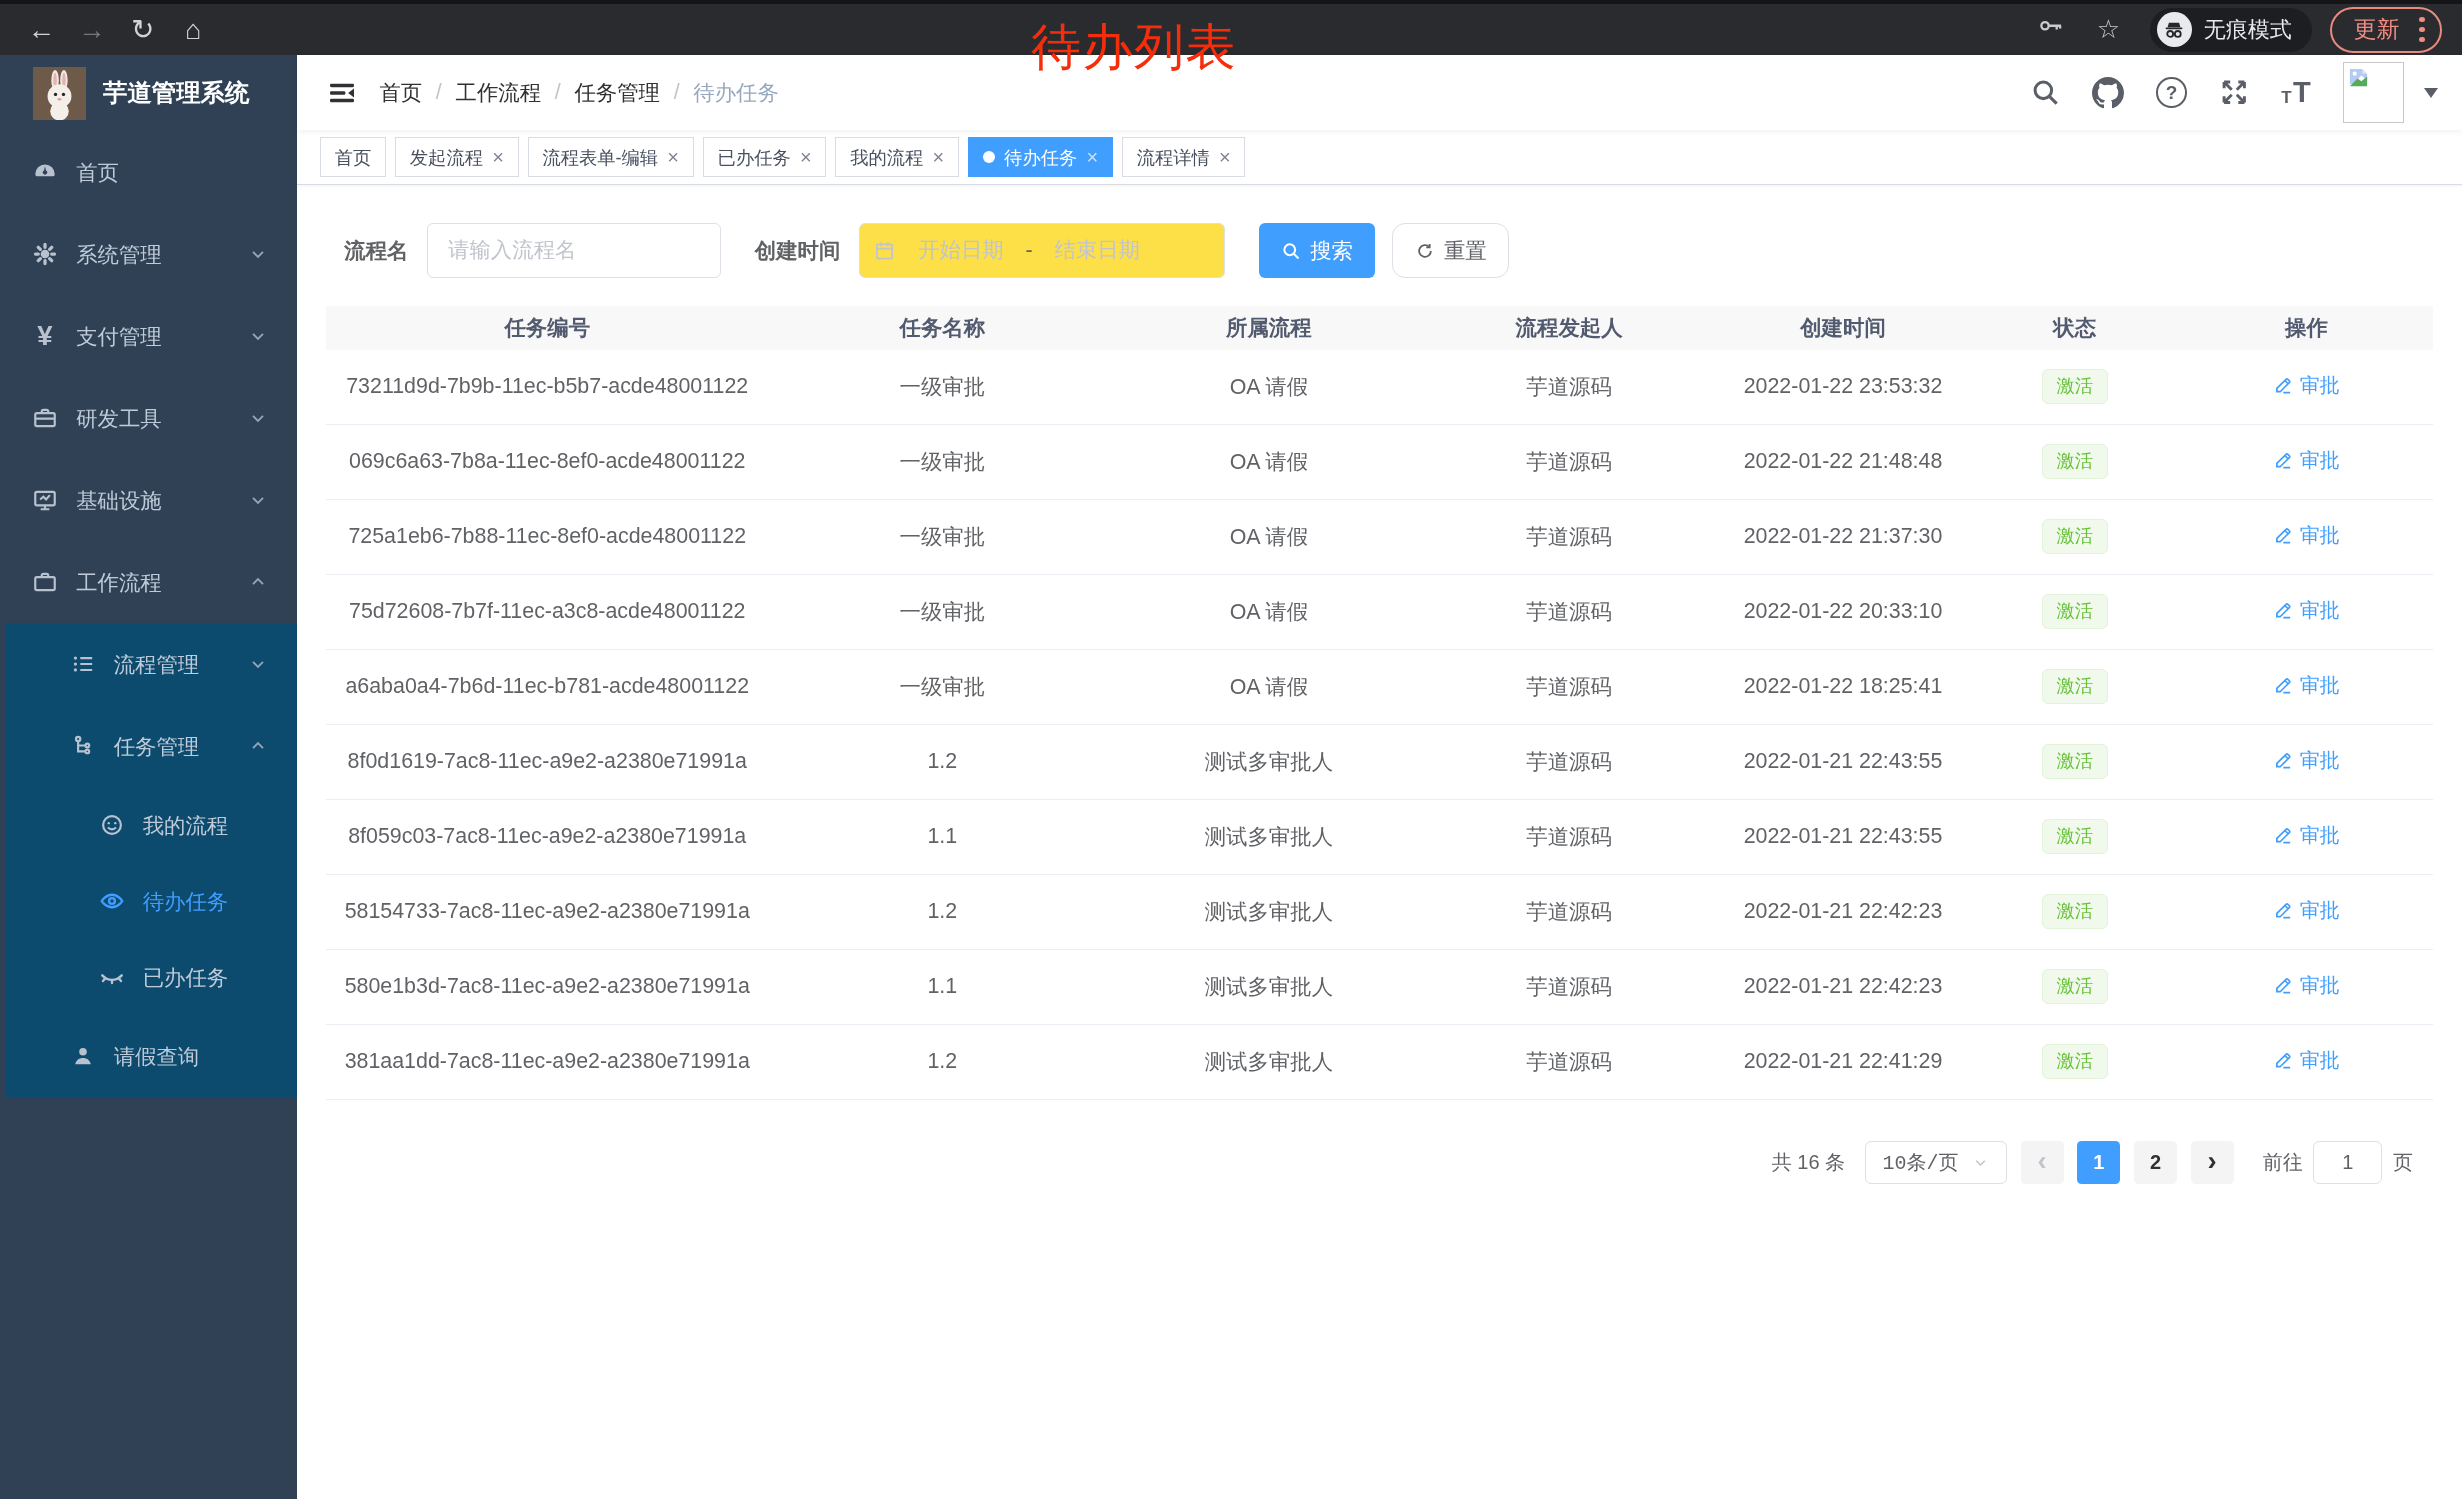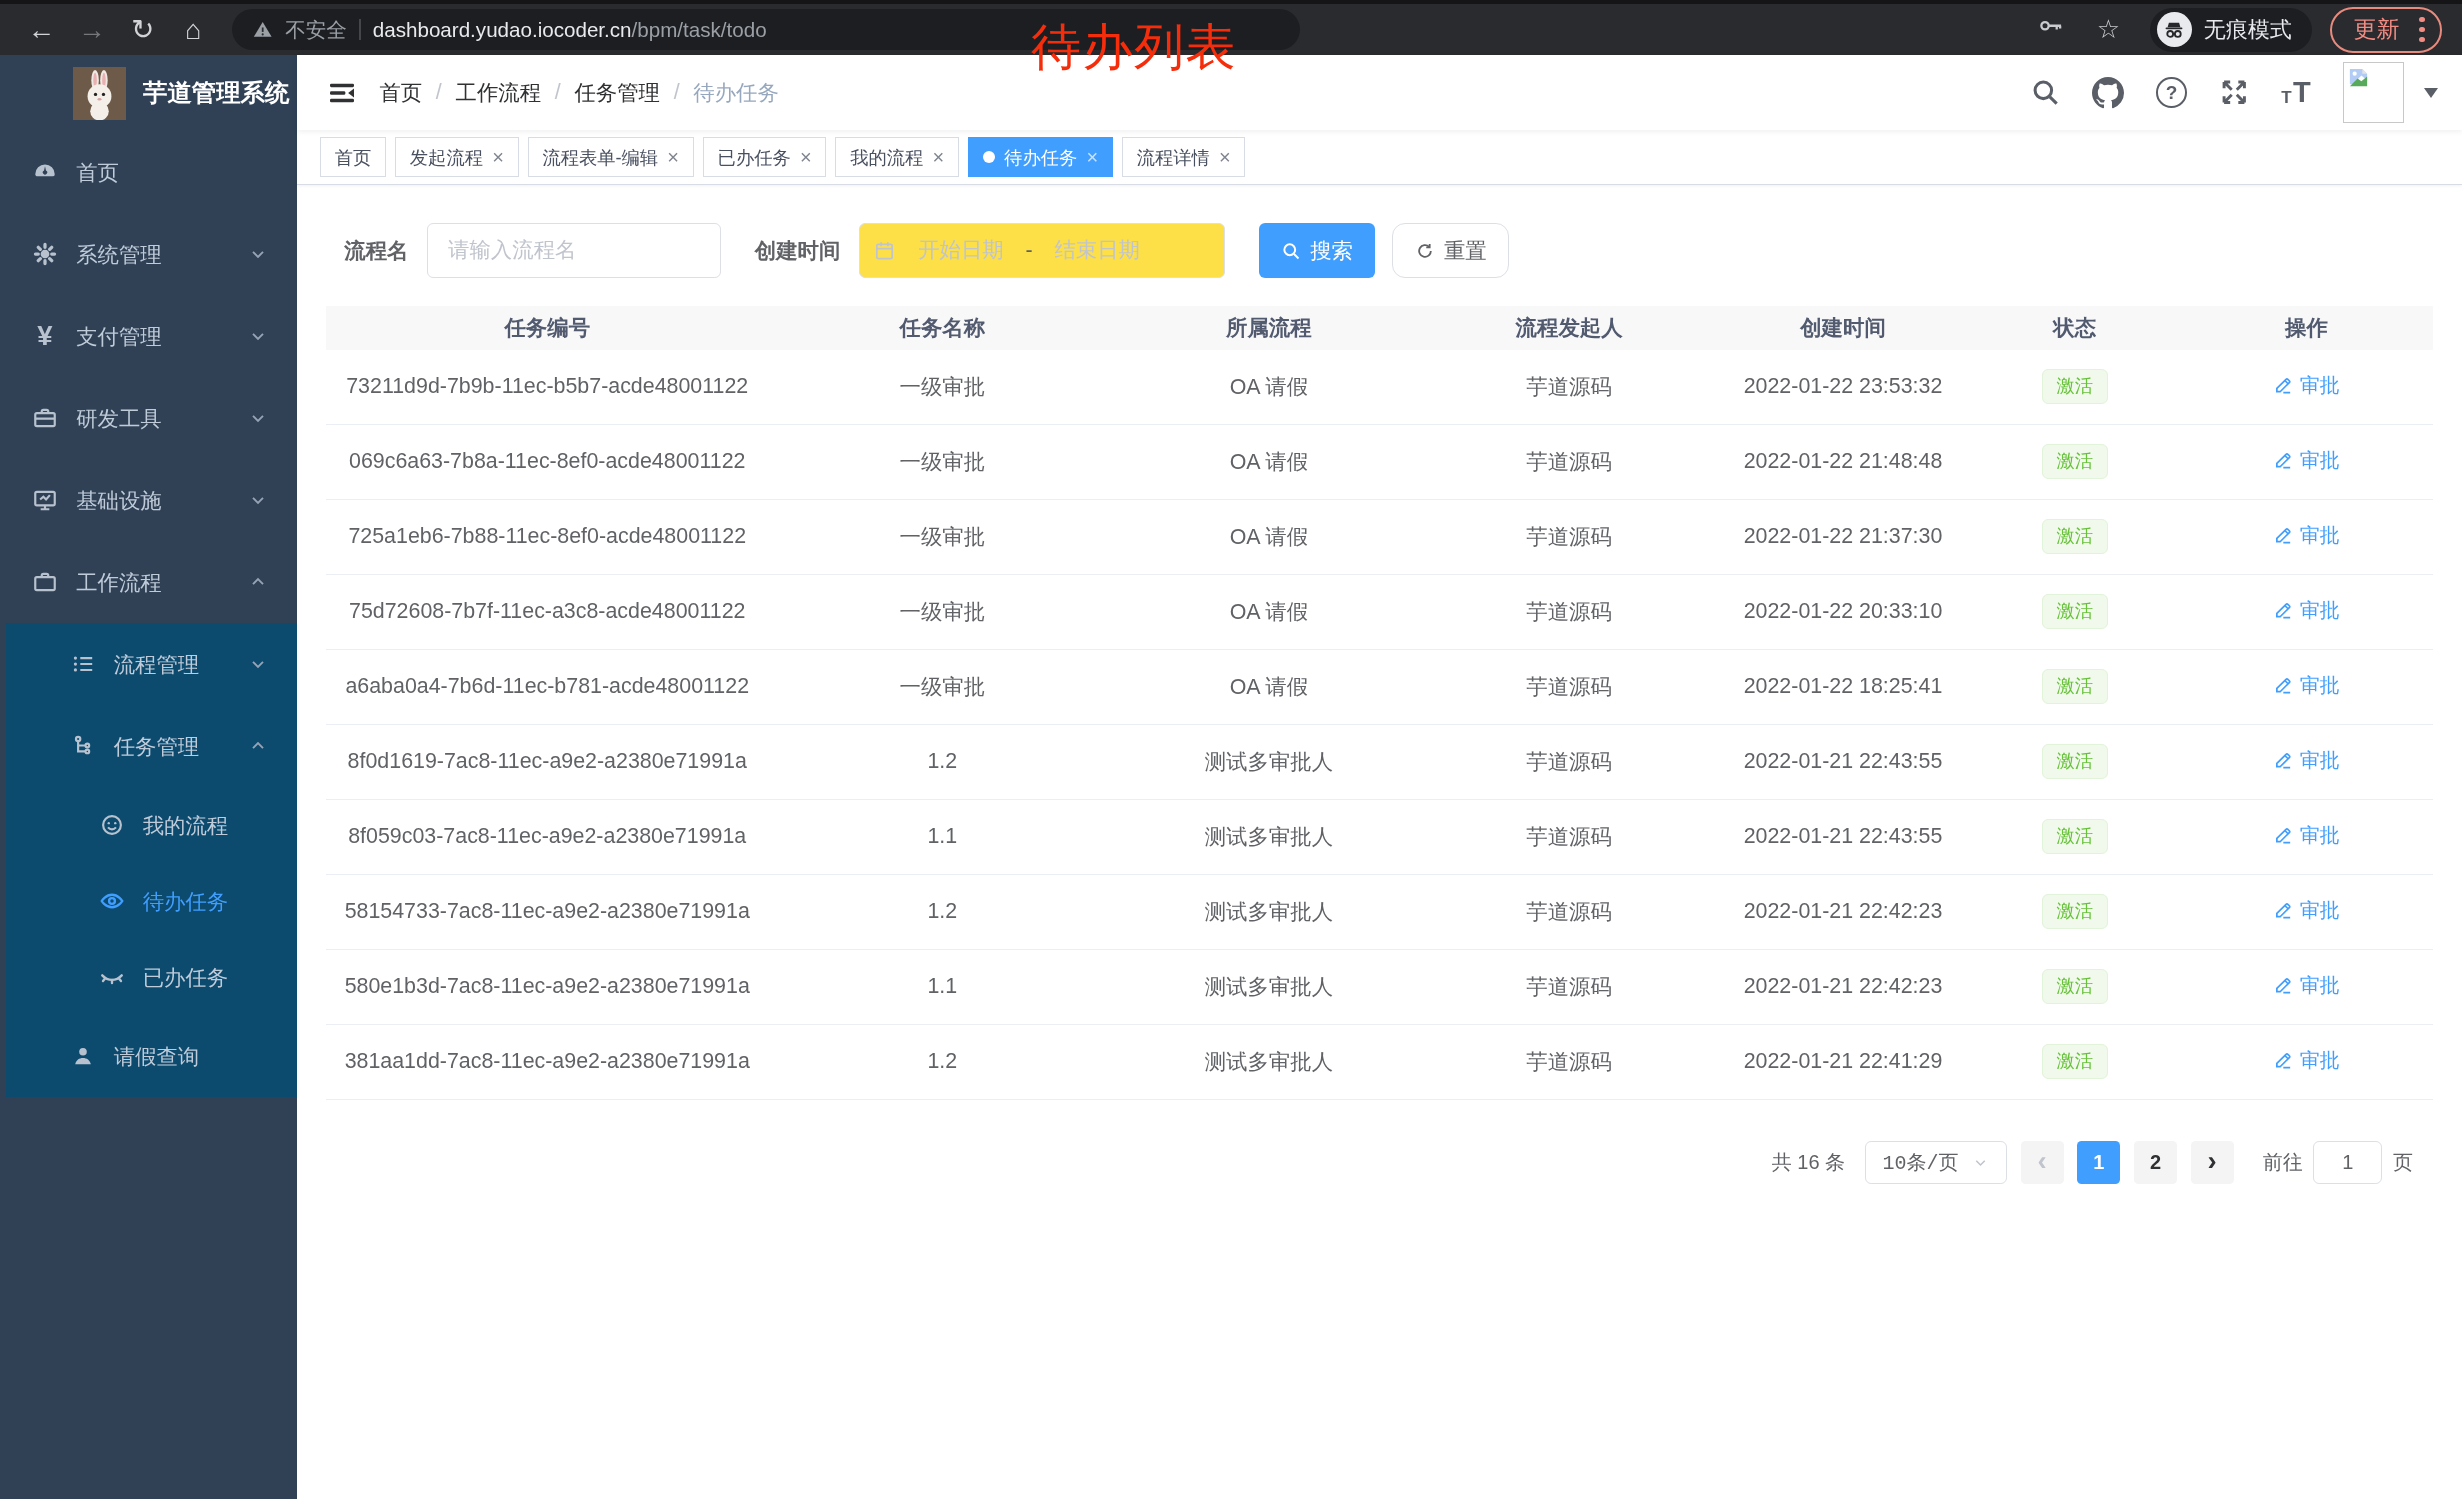--- a/index.html
+++ b/index.html
@@ -22,21 +22,21 @@
   .incog{height:44px;border-radius:23px;background:#1d1e22;display:flex;align-items:center;gap:12.2px;padding:0 20px 0 6.1px;color:#e8eaed;font-size:22px;margin:0 10.7px;}
   .incog-circle{width:35px;height:35px;border-radius:50%;background:#e8eaed;display:flex;align-items:center;justify-content:center;}
   .update-pill{height:46px;border:2.3px solid #e98a7e;border-radius:24.4px;color:#f28b82;display:flex;align-items:center;gap:20px;padding:0 15.3px 0 21.4px;font-size:23px;cursor:pointer;}
   .kebab{display:flex;flex-direction:column;gap:4.6px;}
   .kebab i{width:5.3px;height:5.3px;border-radius:50%;background:#f28b82;}
   
   .red-note{position:absolute;left:1031px;top:13.7px;font-size:50px;color:#f52d0b;z-index:60;letter-spacing:1.5px;font-weight:500;}
   
   .app{display:flex;height:1445px;}
   .sidebar{width:297px;background:#304156;flex:0 0 297px;overflow:hidden;}
-  .logo-row{height:76px;display:flex;align-items:center;padding-left:73px;gap:17px;}
+  .logo-row{height:76px;display:flex;align-items:center;padding-left:33px;gap:17px;}
   .logo-title{color:#fff;font-size:24.4px;font-weight:700;}
   .menu-item{position:relative;display:flex;align-items:center;color:#bfcbd9;font-size:21.4px;cursor:pointer;}
   .menu-item.lv0{height:82px;padding-left:27.5px;}
   .menu-item.lv1{height:82px;padding-left:59px;}
   .menu-item.lv2{height:76px;padding-left:88px;}
   .menu-item.sub{background:#0c4a6e;margin-left:6px;}
   .menu-item.active{color:#409eff;}
   .mi-icon{width:35px;margin-right:13.7px;display:flex;justify-content:center;color:#b8c2cf;}
   .menu-item.active .mi-icon{color:#409eff;}
   .chev{position:absolute;right:29px;color:#96a3b5;display:flex;}
@@ -95,35 +95,20 @@
   .goto-input{width:69px;height:43px;border:1.5px solid #dcdfe6;border-radius:6.1px;text-align:center;font-size:20px;color:#606266;outline:none;background:#fff;font-family:inherit;}
 </style>
 </head>
 <body>
 
 <div class="browser-bar">
   <span class="nav-ic">←</span>
   <span class="nav-ic dim">→</span>
   <span class="nav-ic">↻</span>
   <span class="nav-ic">⌂</span>
-  <div class="url-pill">
-    <span style="display:flex;">
-      <svg width="21.4" height="21.4" viewBox="0 0 24 24">
-          <path d="M12 3.5 22 20H2z" fill="#9aa0a6"></path>
-          <path d="M12 9.5v5" stroke="#2a2b2f" stroke-width="2"></path>
-          <circle cx="12" cy="17.3" r="1.2" fill="#2a2b2f"></circle>
-        </svg>
-    </span>
-    <span class="sec-label">不安全</span>
-    <span class="url-div"></span>
-    <span style="display:flex;">
-      <span class="url-host">dashboard.yudao.iocoder.cn</span>
-        <span class="url-path">/bpm/task/todo</span>
-    </span>
-  </div>
   <div class="bar-spacer"></div>
   <span class="key-ic">
     <svg width="27.5" height="27.5" viewBox="0 0 24 24" fill="none" stroke="#c9cbce" stroke-width="2">
         <circle cx="7" cy="12" r="3.2"></circle>
         <path d="M10.2 12H21M17.2 12v3.2M20.2 12v2.4"></path>
       </svg>
   </span>
   <span class="star-ic">☆</span>
   <div class="incog">
     <span class="incog-circle">

